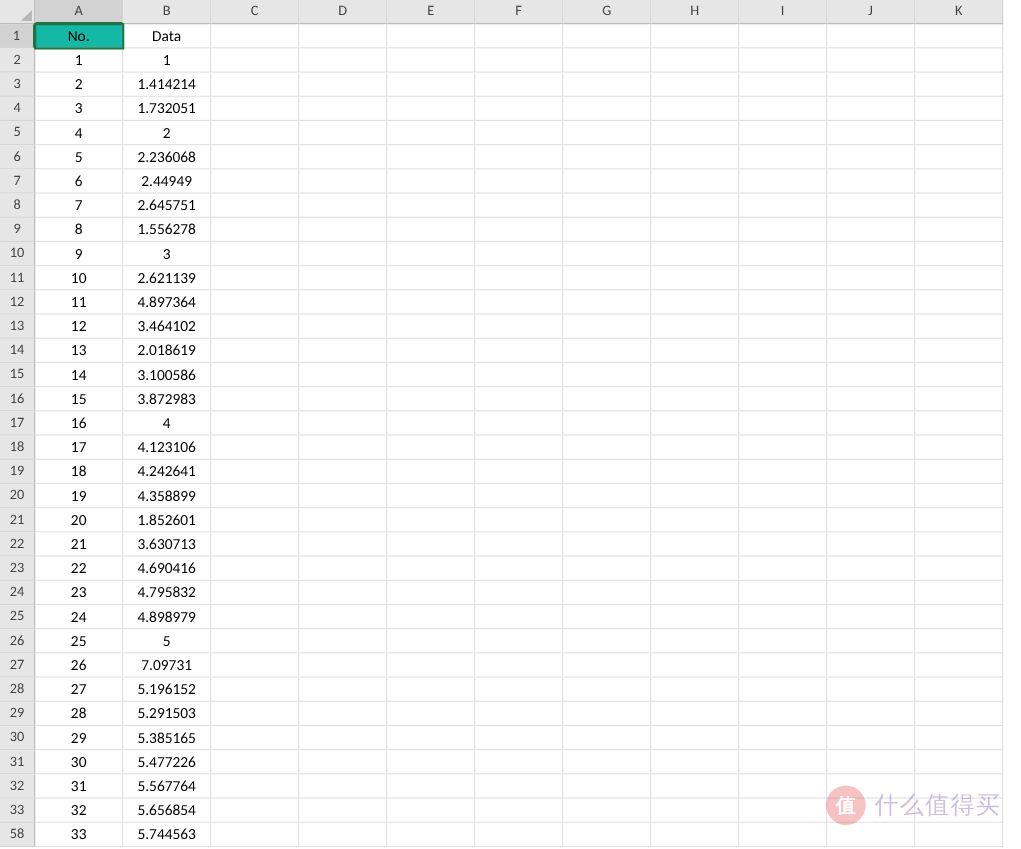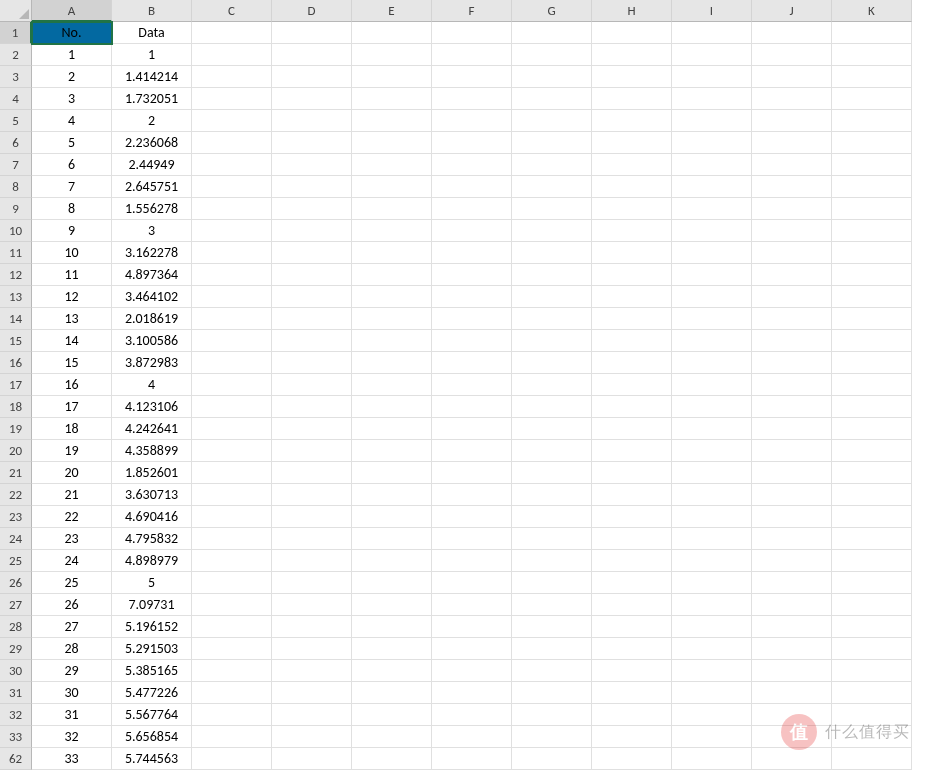--- a/index.html
+++ b/index.html
@@ -72,21 +72,21 @@
       font-size: 14px;
       color: #000;
       padding: 0 3px;
       overflow: hidden;
       white-space: nowrap;
       cursor: cell;
     }
     .cell.active {
       outline: 2px solid #217346;
       outline-offset: -1px;
-      background: #0369a1;
+      background: #14b8a6;
       z-index: 2;
       position: relative;
     }
     .watermark {
       position: absolute;
       right: 18px;
       bottom: 22px;
       display: flex;
       align-items: center;
       gap: 8px;
@@ -98,22 +98,22 @@
       border-radius: 50%;
       background: #e62828;
       color: #fff;
       display: flex;
       align-items: center;
       justify-content: center;
       font-size: 18px;
       font-weight: bold;
     }
     .watermark-text {
-      font-size: 16px;
-      color: #000000;
+      font-size: 22px;
+      color: #4c1d95;
       letter-spacing: 1px;
       text-align: center;
     }
   </style>
 </head>
 <body>
 
 <div class="grid" id="sheet">
     <div class="corner"></div>
     <div class="col-hdr selected">A</div>
@@ -242,21 +242,21 @@
     <div class="cell"></div>
     <div class="cell"></div>
     <div class="cell"></div>
     <div class="cell"></div>
     <div class="cell"></div>
     <div class="cell"></div>
     <div class="cell"></div>
     <div class="cell"></div>
     <div class="row-hdr">11</div>
     <div class="cell">10</div>
-    <div class="cell">3.162278</div>
+    <div class="cell">2.621139</div>
     <div class="cell"></div>
     <div class="cell"></div>
     <div class="cell"></div>
     <div class="cell"></div>
     <div class="cell"></div>
     <div class="cell"></div>
     <div class="cell"></div>
     <div class="cell"></div>
     <div class="cell"></div>
     <div class="row-hdr">12</div>
@@ -516,21 +516,21 @@
     <div class="cell">5.656854</div>
     <div class="cell"></div>
     <div class="cell"></div>
     <div class="cell"></div>
     <div class="cell"></div>
     <div class="cell"></div>
     <div class="cell"></div>
     <div class="cell"></div>
     <div class="cell"></div>
     <div class="cell"></div>
-    <div class="row-hdr">62</div>
+    <div class="row-hdr">58</div>
     <div class="cell">33</div>
     <div class="cell">5.744563</div>
     <div class="cell"></div>
     <div class="cell"></div>
     <div class="cell"></div>
     <div class="cell"></div>
     <div class="cell"></div>
     <div class="cell"></div>
     <div class="cell"></div>
     <div class="cell"></div>

